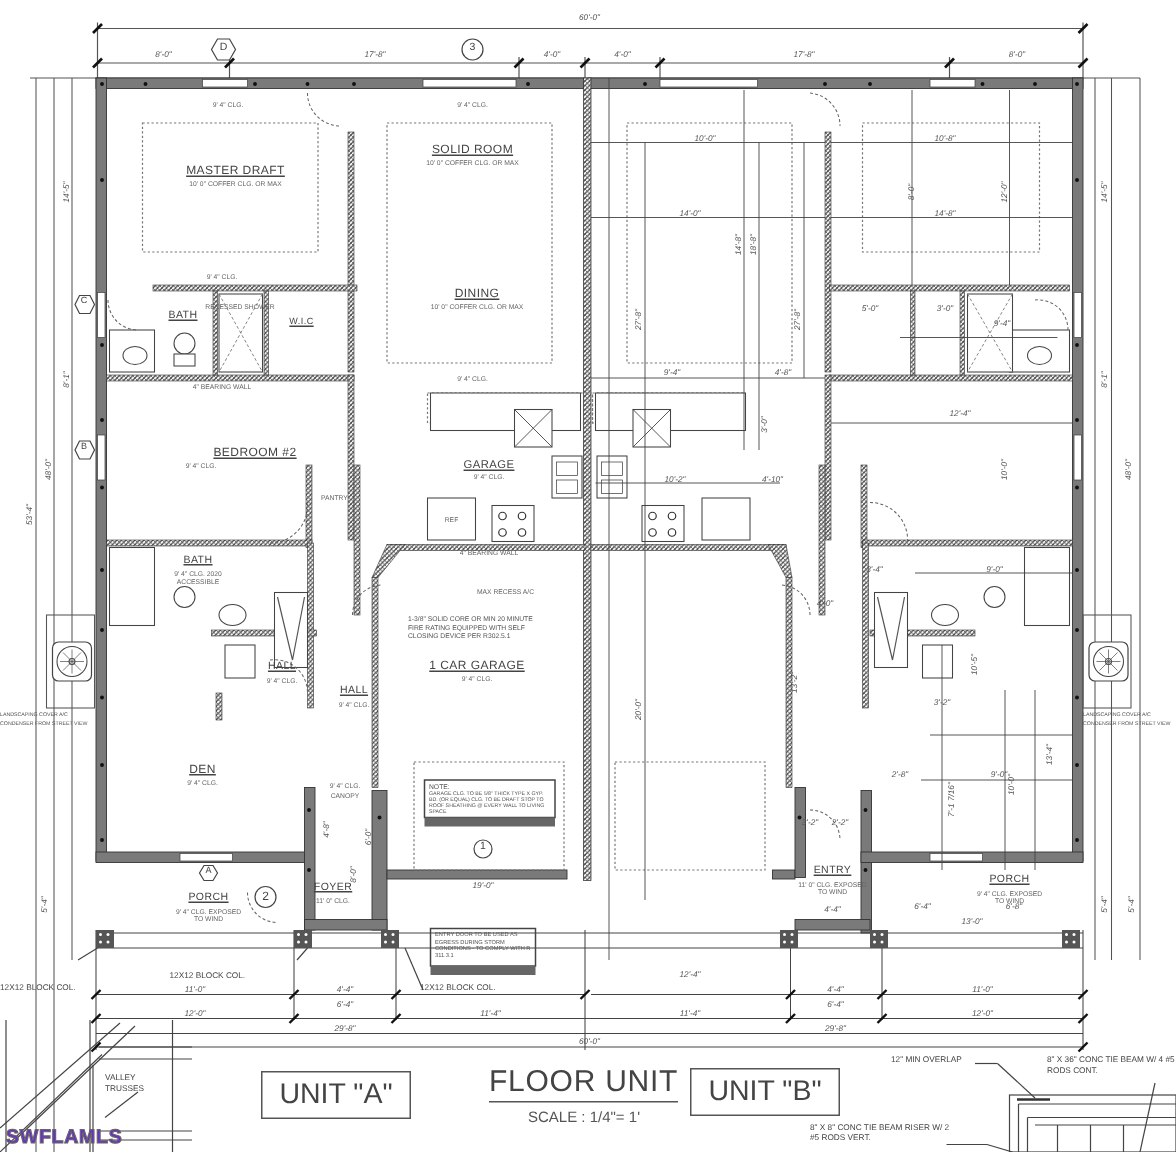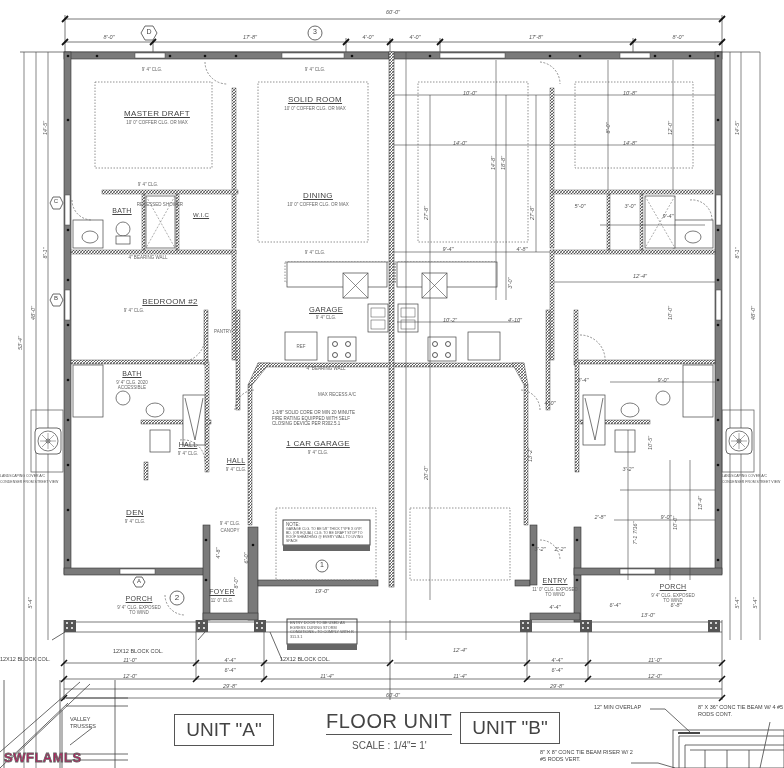--- a/index.html
+++ b/index.html
@@ -7,21 +7,21 @@
   svg{position:absolute;left:0;top:0;}
   .lbl{position:absolute;font-family:"Liberation Sans",sans-serif;white-space:nowrap;color:#444;text-align:center;transform:translateX(-50%);}
   .room{font-size:8px;text-decoration:underline;letter-spacing:0.3px;}
   .sub{font-size:4.5px;color:#666;}
   .dim{font-size:5.5px;color:#555;font-style:italic;}
   .vdim{transform:translateX(-50%) rotate(-90deg);}
   .note{font-size:4.5px;color:#555;text-align:left;transform:none;line-height:5.5px;}
   .unitbox{position:absolute;border:1.3px solid #555;font-size:19px;color:#444;display:flex;align-items:center;justify-content:center;}
   .title{position:absolute;font-size:20px;color:#444;letter-spacing:0.5px;}
   .scale{position:absolute;font-size:10px;color:#555;}
-  .watermark{position:absolute;font-size:13px;color:#be185d;-webkit-text-stroke:0.8px #666;font-weight:bold;letter-spacing:0.5px;text-align:center;}
+  .watermark{position:absolute;font-size:13px;color:#6d28d9;-webkit-text-stroke:0.8px #666;font-weight:bold;letter-spacing:0.5px;text-align:center;}
   .callout{position:absolute;font-size:5.5px;color:#444;white-space:nowrap;}
 </style>
 </head>
 <body>
 
 <svg width="784" height="768" viewBox="0 0 784 768">
   <defs>
     <pattern id="hatch" width="3" height="3" patternUnits="userSpaceOnUse">
       <rect width="3" height="3" fill="#fff"></rect>
       <path d="M0,3 L3,0" stroke="#444" stroke-width="0.8"></path>

